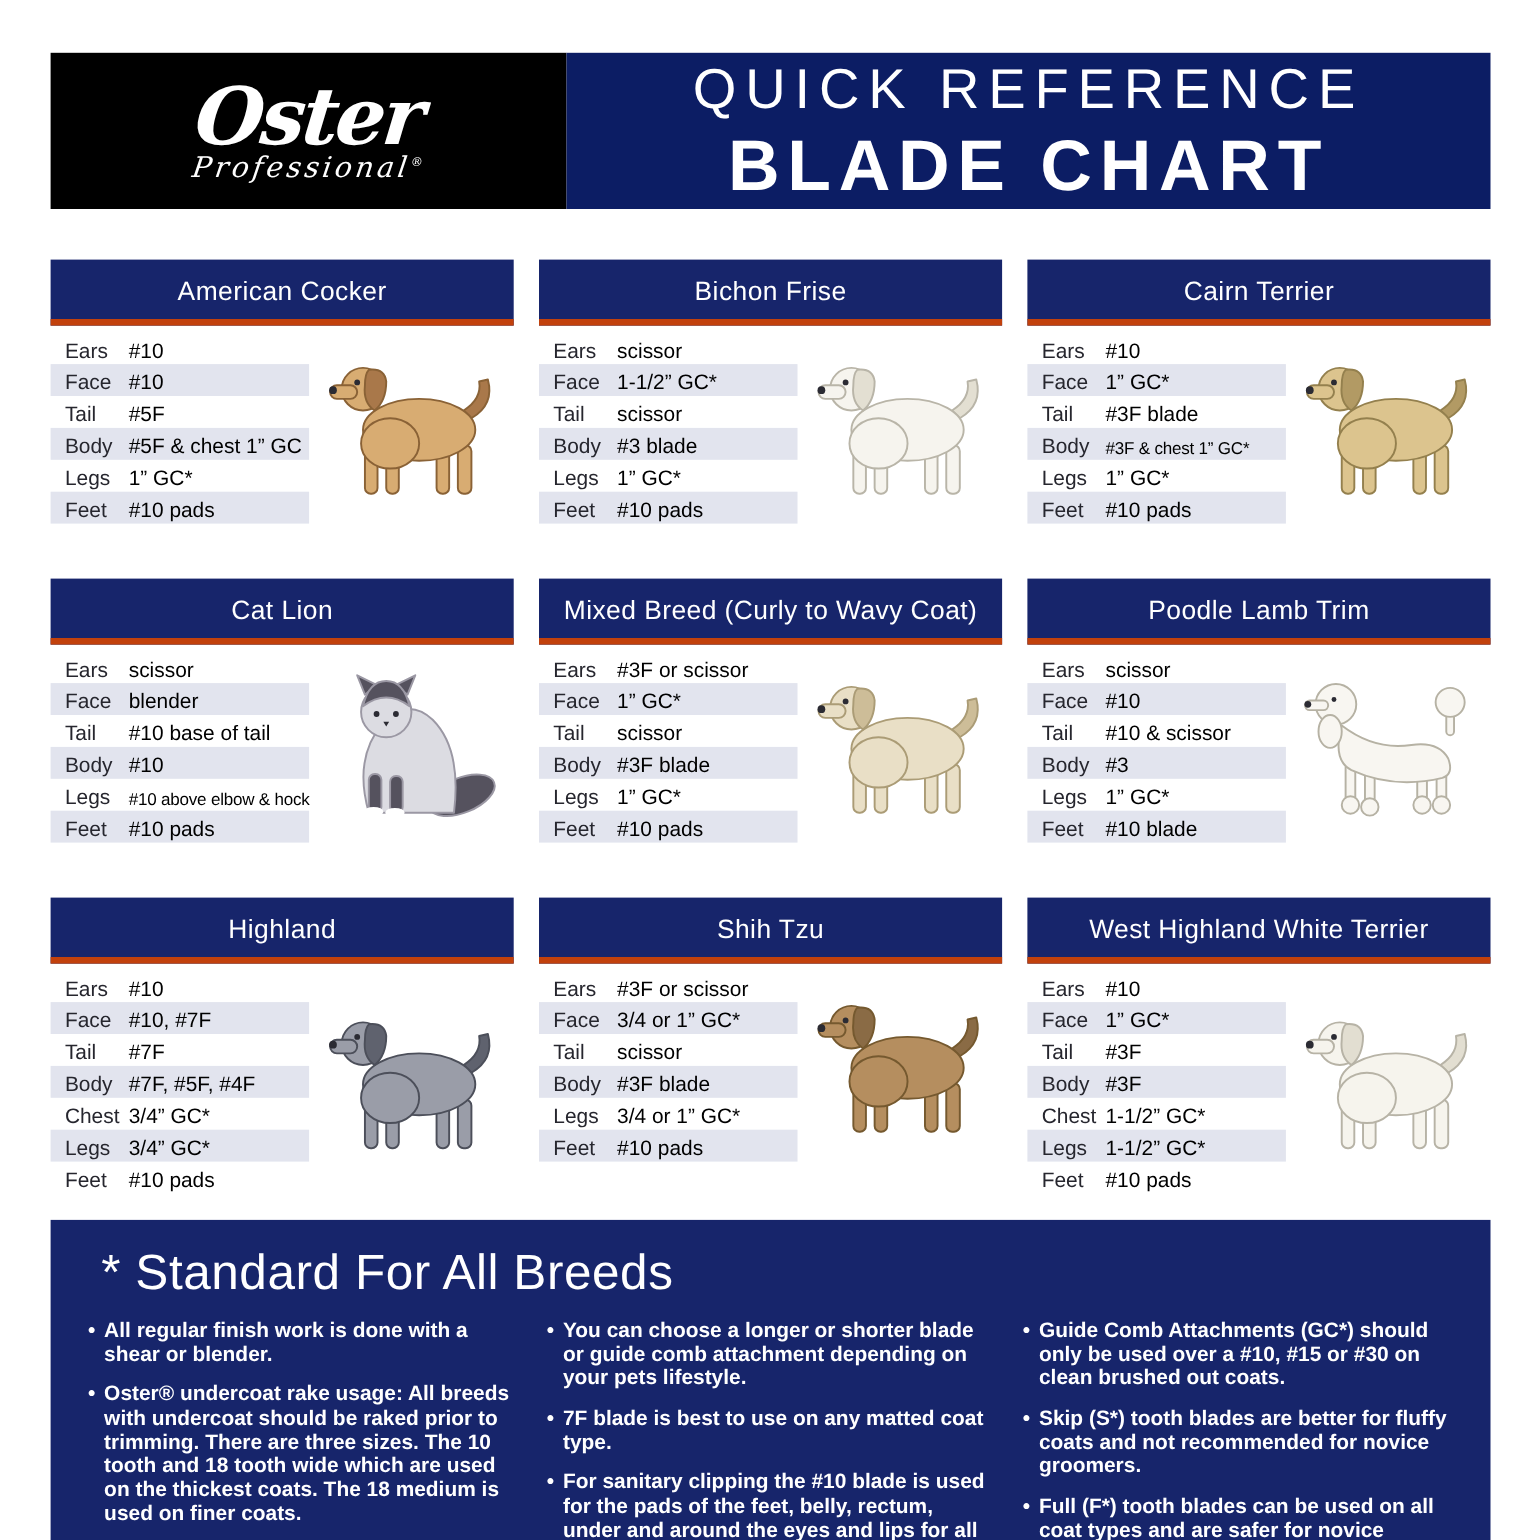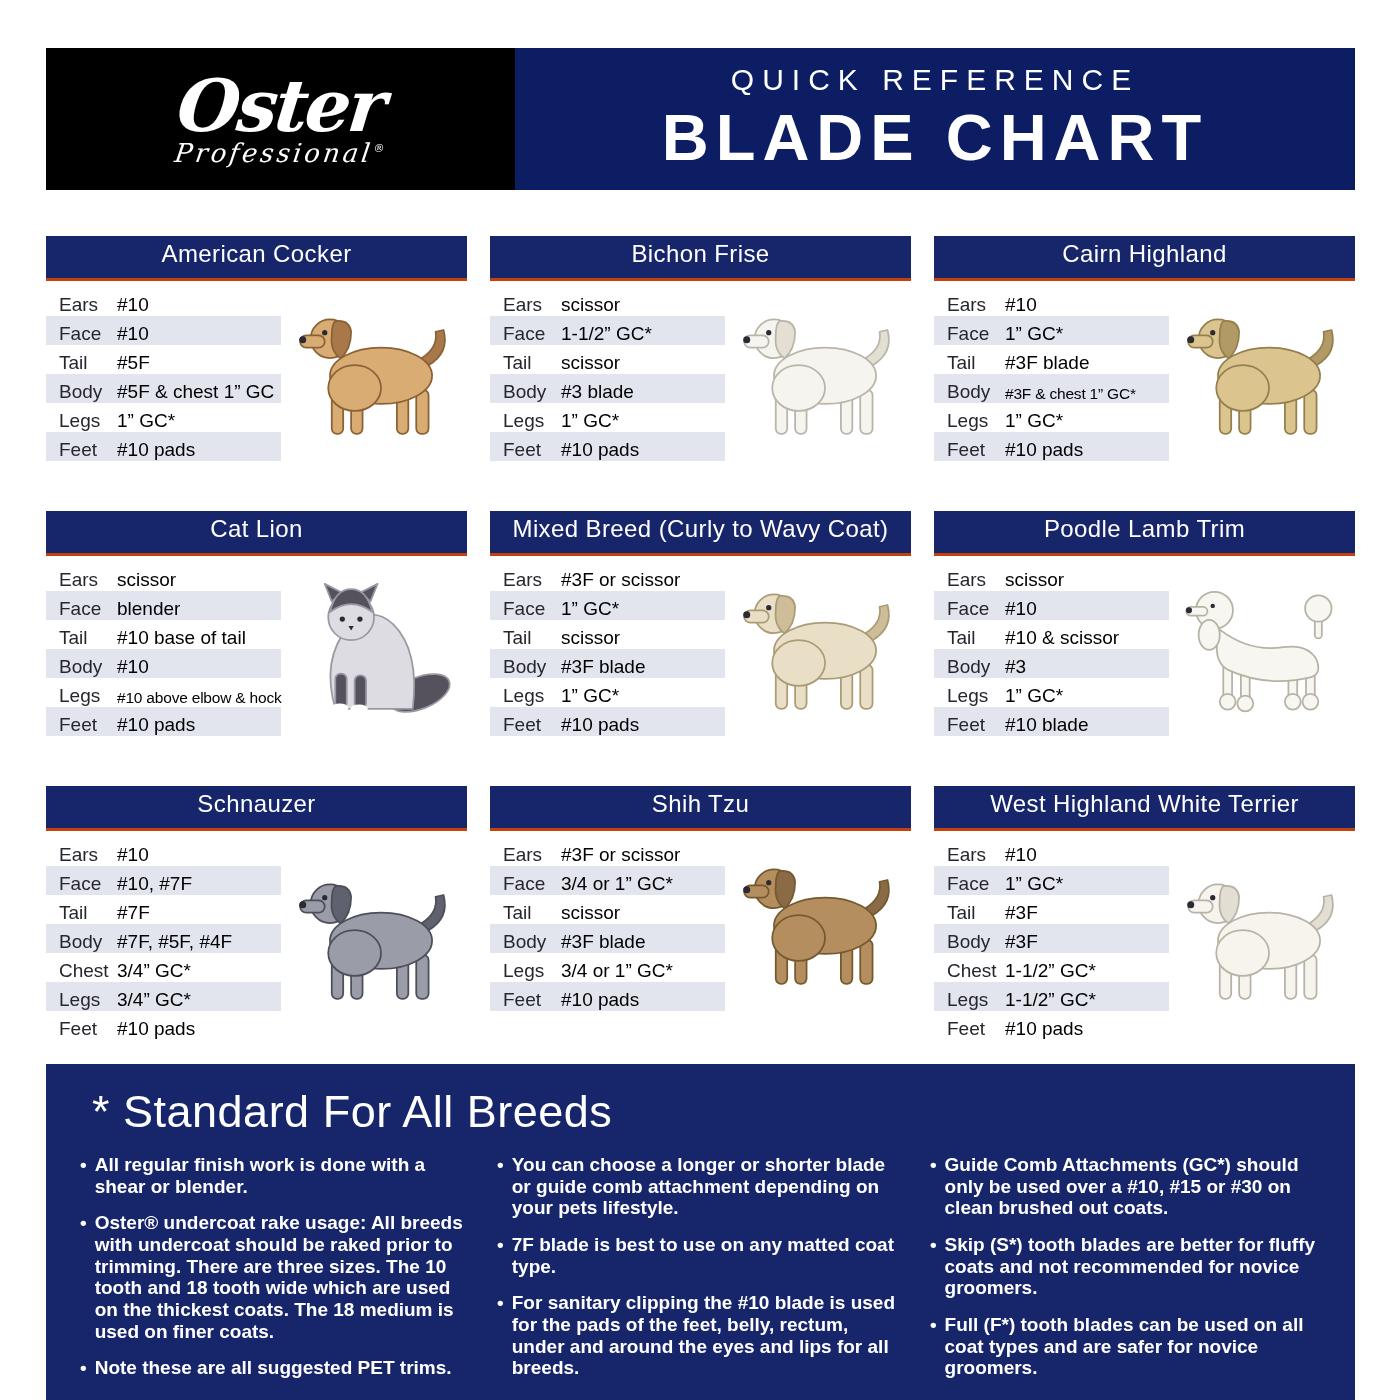--- a/index.html
+++ b/index.html
@@ -6,27 +6,27 @@
   body{width:1400px;height:1400px;background:#ffffff;font-family:"Liberation Sans",sans-serif;overflow:hidden}
   .page{padding:48px 45px 0 46px;box-sizing:border-box}
 
   
   .header{display:flex;height:142px}
   .logo-box{width:469px;background:#000;color:#fff;display:flex;flex-direction:column;align-items:center;justify-content:center}
   .logo-brand{font-family:"DejaVu Serif",serif;font-style:italic;font-weight:700;font-size:72px;line-height:1;letter-spacing:-3px;transform:skewX(-6deg)}
   .logo-sub{font-family:"DejaVu Serif",serif;font-style:italic;font-size:26px;letter-spacing:3px;margin-top:-4px;transform:skewX(-8deg)}
   .logo-reg{font-size:11px;vertical-align:super}
   .banner{flex:1;background:#0c1d64;color:#fff;display:flex;flex-direction:column;align-items:center;justify-content:center;text-align:center}
-  .banner-line1{font-size:30px;letter-spacing:8px;font-weight:400}
+  .banner-line1{font-size:51px;letter-spacing:8px;font-weight:400}
   .banner-line2{font-size:65px;letter-spacing:7px;font-weight:700;margin-top:3px}
 
   
   .grid{display:grid;grid-template-columns:repeat(3,1fr);gap:50px 23px;margin-top:46px}
   .card{background:#fff}
-  .card-title{background:#17256b;color:#fff;font-size:24px;text-align:center;padding:4px 4px 10px;border-bottom:3px solid #c2410c;white-space:nowrap;letter-spacing:.4px}
+  .card-title{background:#17256b;color:#fff;font-size:24px;text-align:center;padding:16px 4px 10px;border-bottom:6px solid #c2410c;white-space:nowrap;letter-spacing:.4px}
   .card-body{display:flex;margin-top:6px}
   .card-table{width:235px;flex:none}
   .trow{display:flex;align-items:flex-end;height:29px;padding-left:13px;box-sizing:border-box}
   .trow:nth-child(even){background:#e2e4ee}
   .tlabel{width:58px;font-size:19px;color:#26262e;flex:none}
   .tvalue{font-size:19px;font-weight:400;color:#000000;white-space:nowrap}
   .tvalue.condensed{font-size:15.5px;letter-spacing:-.2px}
   .figure{flex:1;display:flex;align-items:center;justify-content:center}
   .figure svg{width:176px;height:156px}
 
@@ -181,21 +181,21 @@
           </div>
       <div class="figure">
         <svg class="ill" style="--body: #f6f4ee; --accent: #e3dfd2; --outline: #b9b5a8;">
               <use href="#ill-dog"></use>
             </svg>
       </div>
     </div>
   </div>
 
   <div class="card">
-    <div class="card-title">Cairn Highland</div>
+    <div class="card-title">Cairn Terrier</div>
     <div class="card-body">
       <div class="card-table">
             <div class="trow">
               <span class="tlabel">Ears</span>
               <span class="tvalue">#10</span>
             </div>
             <div class="trow">
               <span class="tlabel">Face</span>
               <span class="tvalue">1” GC*</span>
             </div>
@@ -329,21 +329,21 @@
           </div>
       <div class="figure">
         <svg class="ill" style="--body: #f8f6f1; --accent: #e6e1d4; --outline: #b6b2a4;">
               <use href="#ill-poodle"></use>
             </svg>
       </div>
     </div>
   </div>
 
   <div class="card">
-    <div class="card-title">Schnauzer</div>
+    <div class="card-title">Highland</div>
     <div class="card-body">
       <div class="card-table">
             <div class="trow">
               <span class="tlabel">Ears</span>
               <span class="tvalue">#10</span>
             </div>
             <div class="trow">
               <span class="tlabel">Face</span>
               <span class="tvalue">#10, #7F</span>
             </div>

